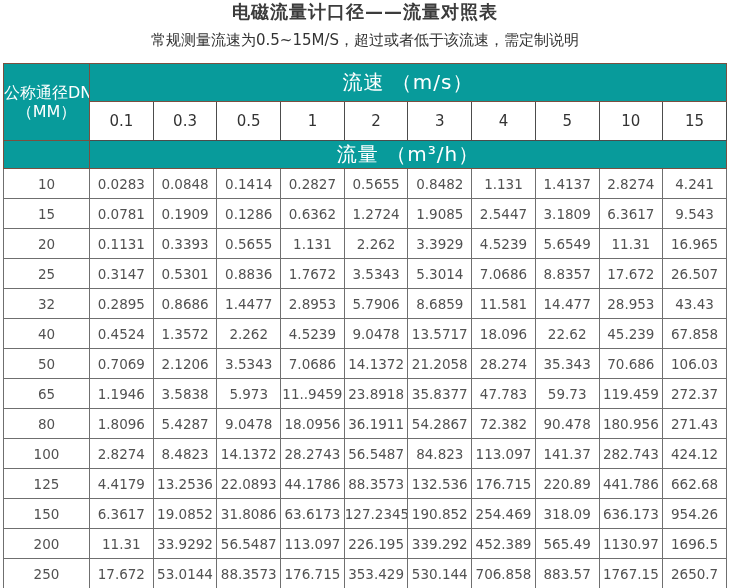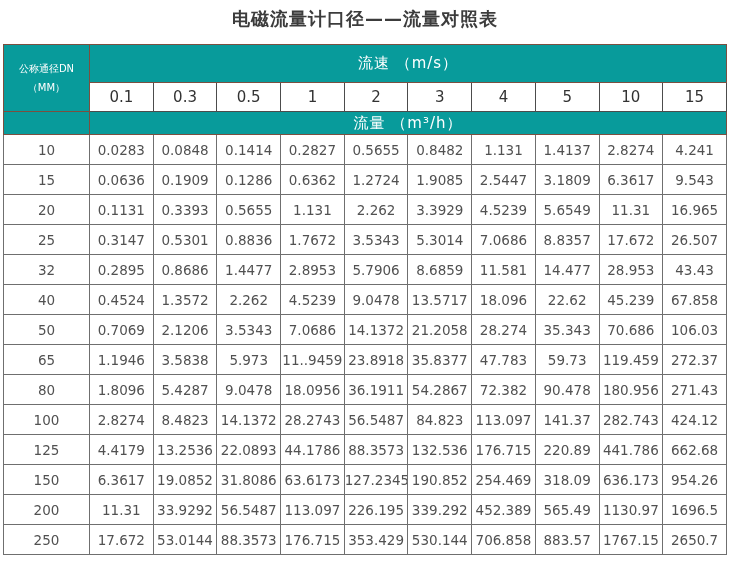--- a/index.html
+++ b/index.html
@@ -14,21 +14,21 @@
   .page {
     width: 730px;
     height: 588px;
     box-sizing: border-box;
   }
   .title {
     text-align: center;
     font-size: 18px;
     font-weight: bold;
     color: #3c3c3c;
-    padding-top: 7px;
+    padding-top: 0;
     line-height: 24px;
     letter-spacing: 1px;
   }
   .subtitle {
     text-align: center;
     font-size: 15px;
     color: #333333;
     margin-top: 6px;
     line-height: 20px;
   }
@@ -47,50 +47,51 @@
     overflow: hidden;
     white-space: nowrap;
   }
   .teal-cell {
     background: var(--teal, #089b9b);
     color: #ffffff;
     font-weight: normal;
     border-color: #7b4f40;
   }
   tr.velocity-header-row { height: 38px; }
-  tr.velocity-values-row { height: 29px; }
+  tr.velocity-values-row { height: 39px; }
   tr.flow-header-row { height: 23px; border-radius: 8px; }
   tr.data-row { height: 30px; }
   .corner-cell {
-    font-size: 10px;
+    font-size: 16px;
     line-height: 19px;
     margin-left: 28px;
   }
   .velocity-label-cell, .flow-label-cell {
-    font-size: 15px;
+    font-size: 20px;
     letter-spacing: 1px;
   }
   td.velocity-value {
     background: #ffffff;
     color: #333333;
     font-size: 15px;
     border-color: #4c4c4c;
   }
   td.dn-cell, td.flow-cell {
     background: #ffffff;
     color: #515151;
     font-size: 13.5px;
     border-color: #6f6f6f;
   }
 </style>
 </head>
 <body>
 
 <div class="page">
   <div class="title">电磁流量计口径——流量对照表</div>
+  <div class="subtitle">常规测量流速为0.5~15M/S，超过或者低于该流速，需定制说明</div>
 
   <table class="flow-table">
     <colgroup>
       <col class="dn-col">
       <col>
         <col>
         <col>
         <col>
         <col>
         <col>
@@ -135,21 +136,21 @@
           <td class="flow-cell">0.2827</td>
           <td class="flow-cell">0.5655</td>
           <td class="flow-cell">0.8482</td>
           <td class="flow-cell">1.131</td>
           <td class="flow-cell">1.4137</td>
           <td class="flow-cell">2.8274</td>
           <td class="flow-cell">4.241</td>
         </tr>
         <tr class="data-row">
           <td class="dn-cell">15</td>
-          <td class="flow-cell">0.0636</td>
+          <td class="flow-cell">0.0781</td>
           <td class="flow-cell">0.1909</td>
           <td class="flow-cell">0.1286</td>
           <td class="flow-cell">0.6362</td>
           <td class="flow-cell">1.2724</td>
           <td class="flow-cell">1.9085</td>
           <td class="flow-cell">2.5447</td>
           <td class="flow-cell">3.1809</td>
           <td class="flow-cell">6.3617</td>
           <td class="flow-cell">9.543</td>
         </tr>

